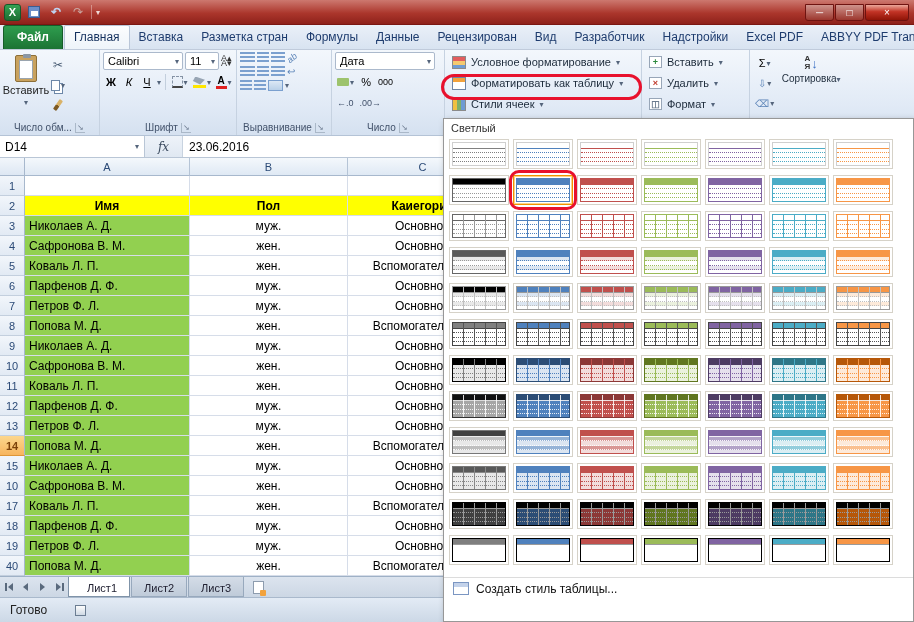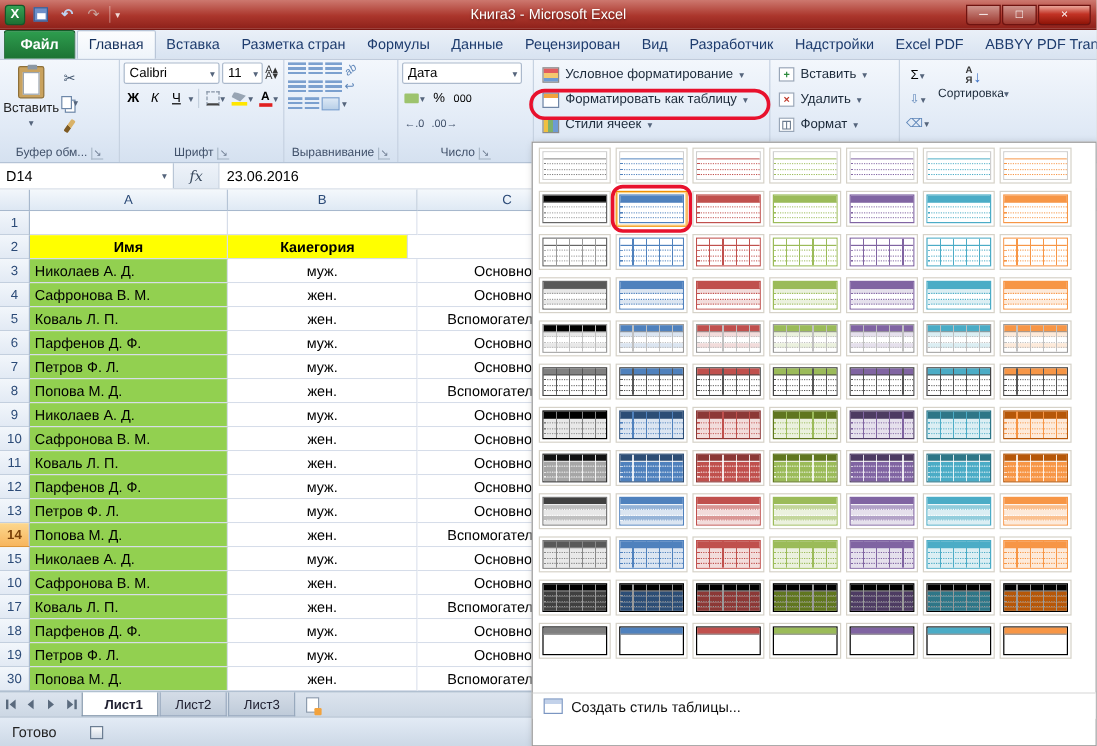--- a/index.html
+++ b/index.html
@@ -124,21 +124,21 @@
 
   
   .stabs{position:absolute;left:0;top:576px;width:914px;height:21px;background:linear-gradient(#dce4ee,#ccd7e4);
     border-top:1px solid #9fb1c6;display:flex;align-items:stretch;}
   .nav{width:17px;display:flex;align-items:center;justify-content:center;gap:1px;}
   .tl{width:0;height:0;border-top:4px solid transparent;border-bottom:4px solid transparent;border-right:5px solid #5a6a7d;}
   .trt{width:0;height:0;border-top:4px solid transparent;border-bottom:4px solid transparent;border-left:5px solid #5a6a7d;}
   .nbar{width:2px;height:8px;background:#5a6a7d;}
   .stab{padding:2px 12px 0;font-size:11px;color:#223;display:flex;align-items:center;
     background:linear-gradient(#d4dce7,#bfcbd9);border:1px solid #98a9bd;border-top:none;margin-right:1px;}
-  .stab.active{background:#fff;font-weight:bold;border-color:#7f93a8;padding-left:18px;}
+  .stab.active{background:#fff;font-weight:normal;border-color:#7f93a8;padding-left:18px;}
   .instab{width:26px;display:flex;align-items:center;justify-content:center;}
   .ins-ic{width:11px;height:13px;background:#fff;border:1px solid #8d9cae;position:relative;}
   .ins-ic::after{content:"";position:absolute;right:-3px;bottom:-3px;width:6px;height:6px;background:#f2a23c;border-radius:1px;}
 
   
   .sbar{position:absolute;left:0;top:597px;width:914px;height:25px;background:linear-gradient(#e3ebf5,#ccd8e6);
     border-top:1px solid #a9b9cc;display:flex;align-items:center;padding:0 10px;gap:28px;font-size:12px;color:#222;}
   .macro-ic{width:11px;height:11px;border:1px solid #6b7d92;background:linear-gradient(#fdfdfd,#cfd9e4);}
 
   
@@ -175,21 +175,20 @@
       <span class="qbtn">
           <span class="save-ic">
             <i></i>
           </span>
         </span>
       <span class="qbtn undo-g">↶</span>
       <span class="qbtn redo-g">↷</span>
       <span class="qsep"></span>
       <span class="qat-arr">▾</span>
     </div>
-    <div class="tb-title">Книга3 - Microsoft Excel</div>
     <div class="winbtns">
       <span class="wbtn">─</span>
       <span class="wbtn">□</span>
       <span class="wbtn close">×</span>
     </div>
   </div>
 
   <div class="tabrow">
     <div id="tabs" style="display:flex;align-items:flex-end;">
         <div class="rtab file">Файл</div>
@@ -225,21 +224,21 @@
           <span class="sb">
               <span class="copy-ic"></span>
               <span class="arr">▾</span>
             </span>
           <span class="sb">
               <span class="brush-ic"></span>
             </span>
         </div>
       </div>
       <div class="rg-label">
-          <span>Буфер обм...</span>
+          <span>Число обм...</span>
           <span class="dlg">↘</span>
         </div>
     </div>
 
     <div class="rgroup" style="width:137px">
       <div class="rg-body">
         <div class="frow">
           <span class="combo" style="width:80px">
               <span>Calibri</span>
               <span class="arr">▾</span>
@@ -446,20 +445,21 @@
         <div class="cell" style="width: 165px;"></div>
         <div class="cell" style="width: 158px;"></div>
         <div class="cell" style="width: 150px;"></div>
         <div class="cell" style="width: 130px;"></div>
         <div class="cell" style="width: 150px;"></div>
         <div class="cell" style="width: 136px;"></div>
       </div>
       <div class="grw">
         <div class="rh">2</div>
         <div class="cell hcell" style="width: 165px;">Имя</div>
+        <div class="cell hcell" style="width: 158px;">Пол</div>
         <div class="cell hcell" style="width: 150px;">Каиегория</div>
         <div class="cell" style="width: 130px;"></div>
         <div class="cell" style="width: 150px;"></div>
         <div class="cell" style="width: 136px;"></div>
       </div>
       <div class="grw">
         <div class="rh">3</div>
         <div class="cell cname" style="width: 165px;">Николаев А. Д.</div>
         <div class="cell cmid" style="width: 158px;">муж.</div>
         <div class="cell cmid" style="width: 150px;">Основной</div>
@@ -605,21 +605,21 @@
       <div class="grw">
         <div class="rh">19</div>
         <div class="cell cname" style="width: 165px;">Петров Ф. Л.</div>
         <div class="cell cmid" style="width: 158px;">муж.</div>
         <div class="cell cmid" style="width: 150px;">Основной</div>
         <div class="cell" style="width: 130px;"></div>
         <div class="cell" style="width: 150px;"></div>
         <div class="cell" style="width: 136px;"></div>
       </div>
       <div class="grw">
-        <div class="rh">30</div>
+        <div class="rh">40</div>
         <div class="cell cname" style="width: 165px;">Попова М. Д.</div>
         <div class="cell cmid" style="width: 158px;">жен.</div>
         <div class="cell cmid" style="width: 150px;">Вспомогательный</div>
         <div class="cell" style="width: 130px;"></div>
         <div class="cell" style="width: 150px;"></div>
         <div class="cell" style="width: 136px;"></div>
       </div>
     </div>
 
   <div class="stabs">
@@ -647,20 +647,21 @@
       </span>
   </div>
 
   <div class="sbar">
     <span>Готово</span>
     <span class="macro-ic"></span>
   </div>
 
   <div class="popup">
     <div class="gal" id="gal">
+        <div class="gsec">Светлый</div>
         <div class="grow">
           <div class="thumb">
             <div class="ttbl" style="border-color: rgb(207, 207, 207);">
               <div class="thd" style="background: rgb(255, 255, 255); border-bottom-color: rgb(128, 128, 128);"></div>
               <div class="trw" style="background: rgb(255, 255, 255); border-bottom-color: rgb(128, 128, 128);"></div>
               <div class="trw" style="background: rgb(255, 255, 255); border-bottom-color: rgb(128, 128, 128);"></div>
               <div class="trw" style="background: rgb(255, 255, 255); border-bottom-color: rgb(128, 128, 128);"></div>
               <div class="trw last" style="background: rgb(255, 255, 255); border-bottom-color: rgb(128, 128, 128);"></div>
             </div>
           </div>

